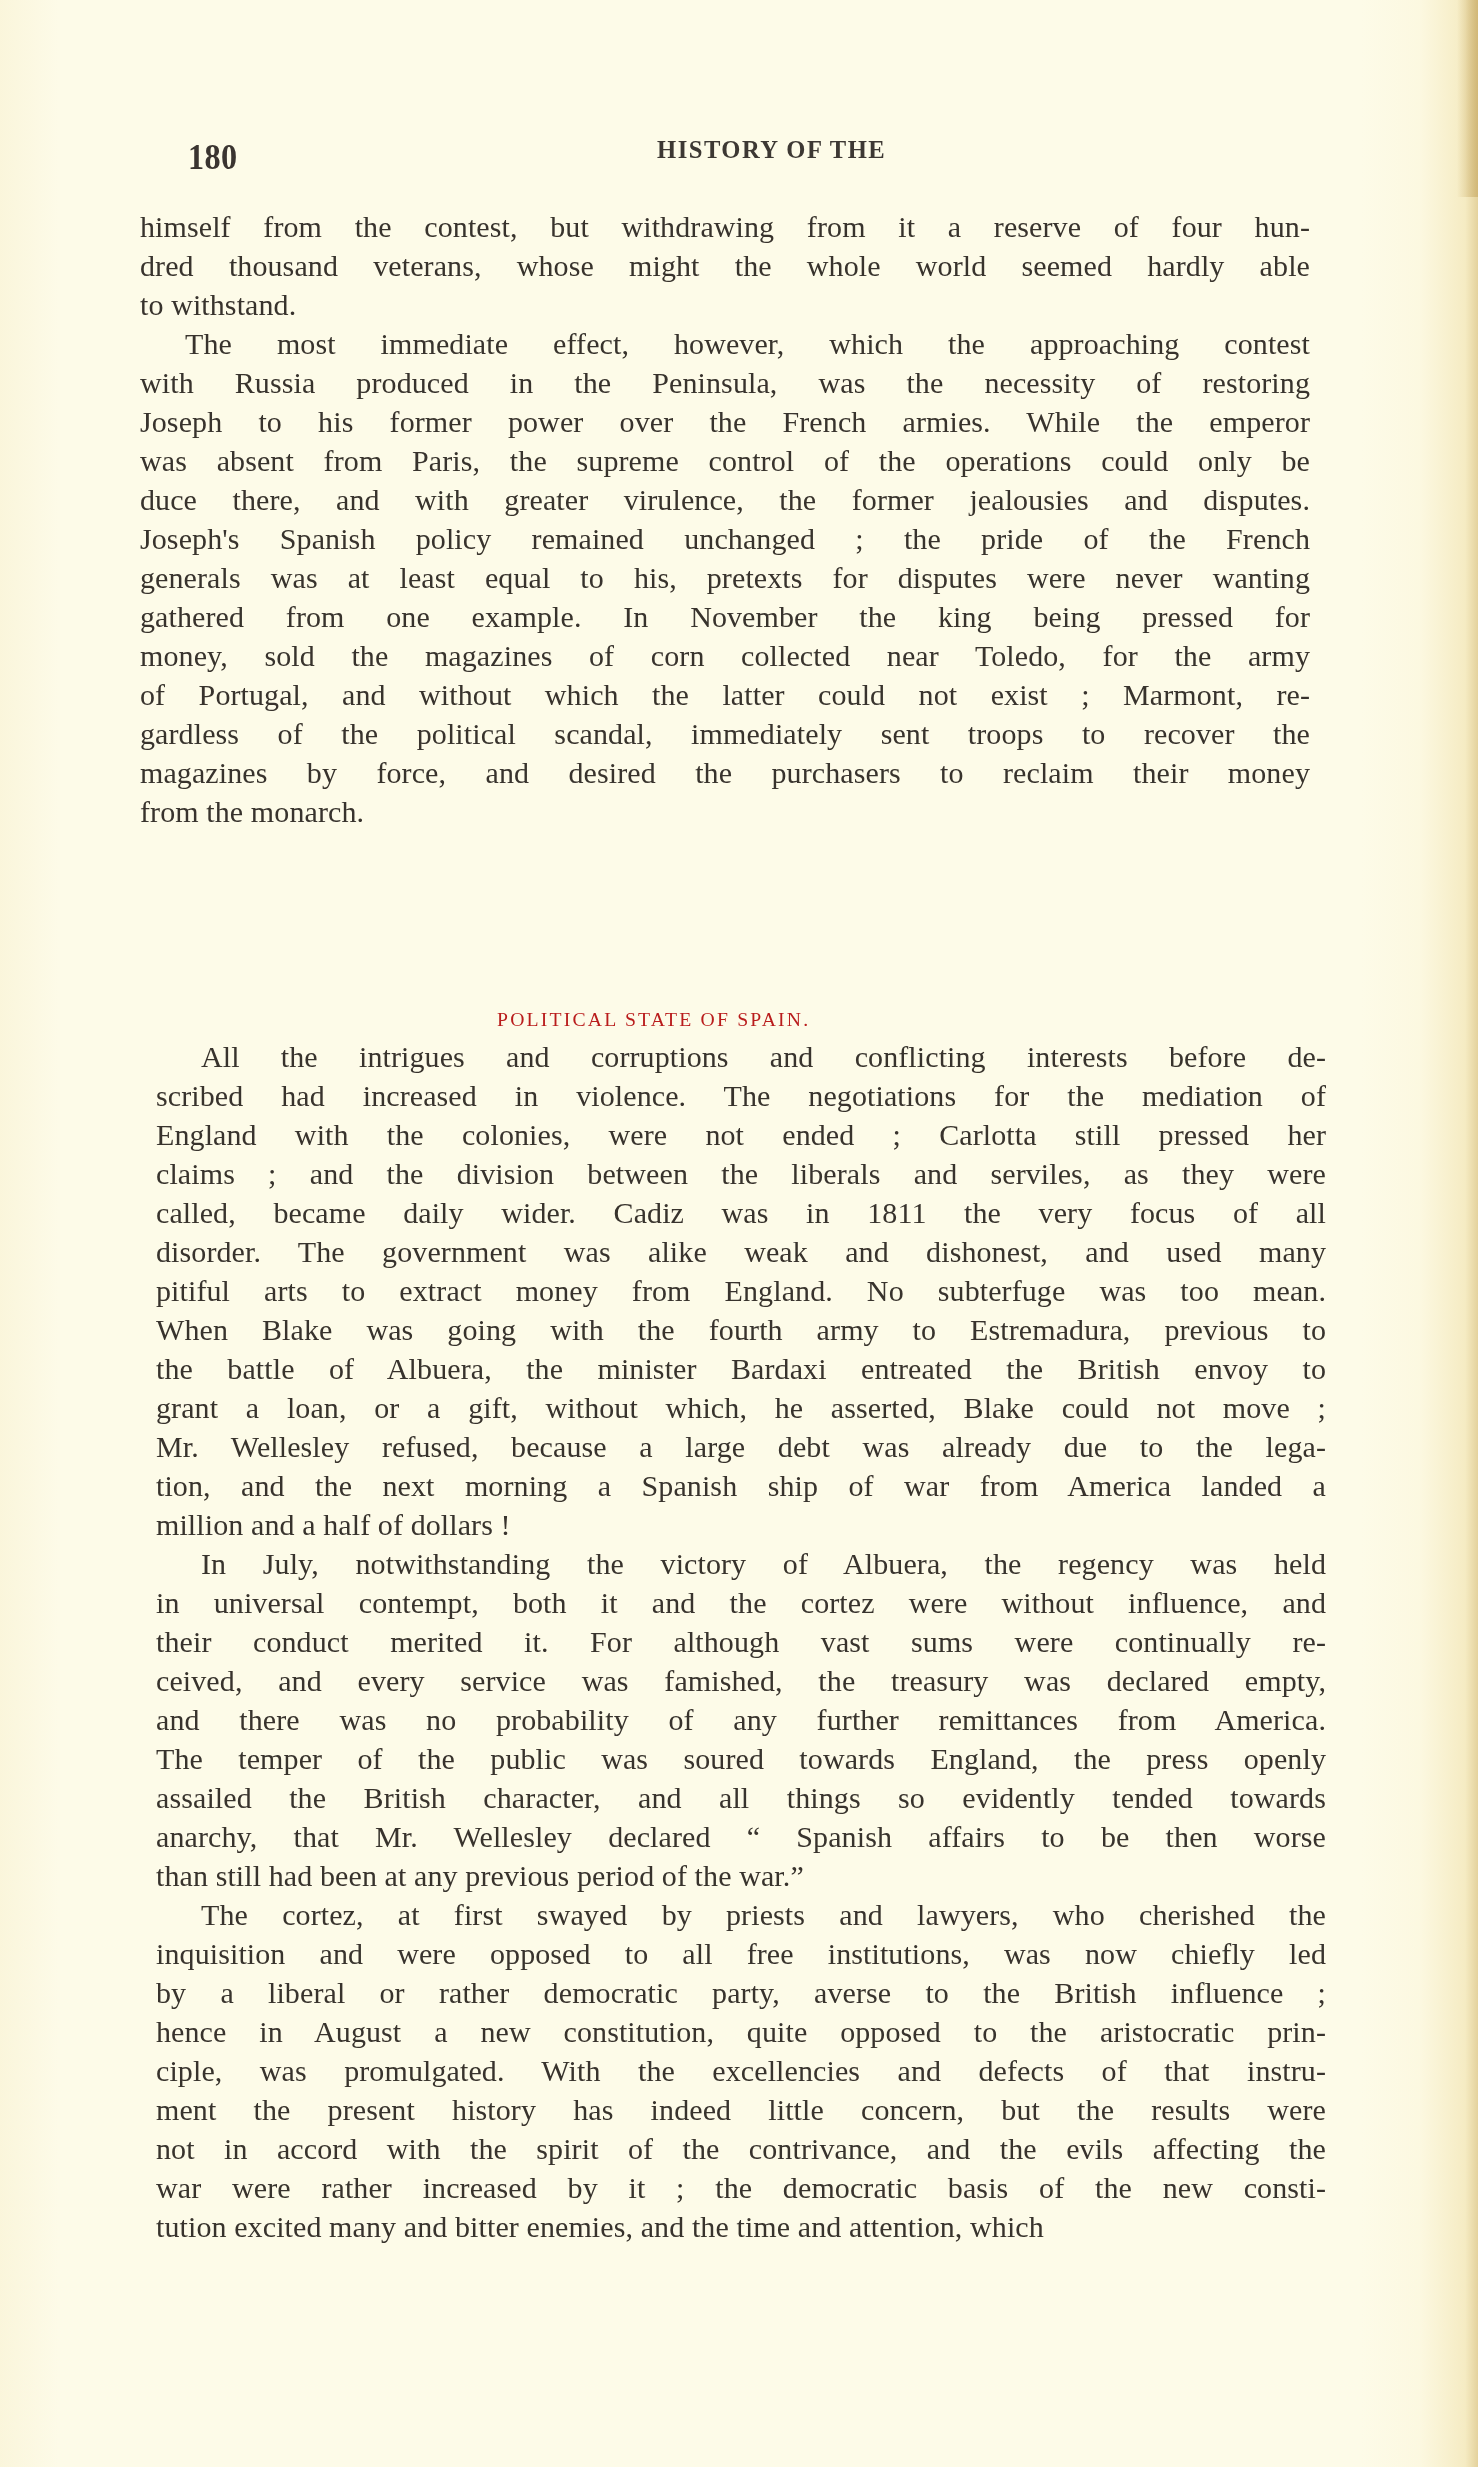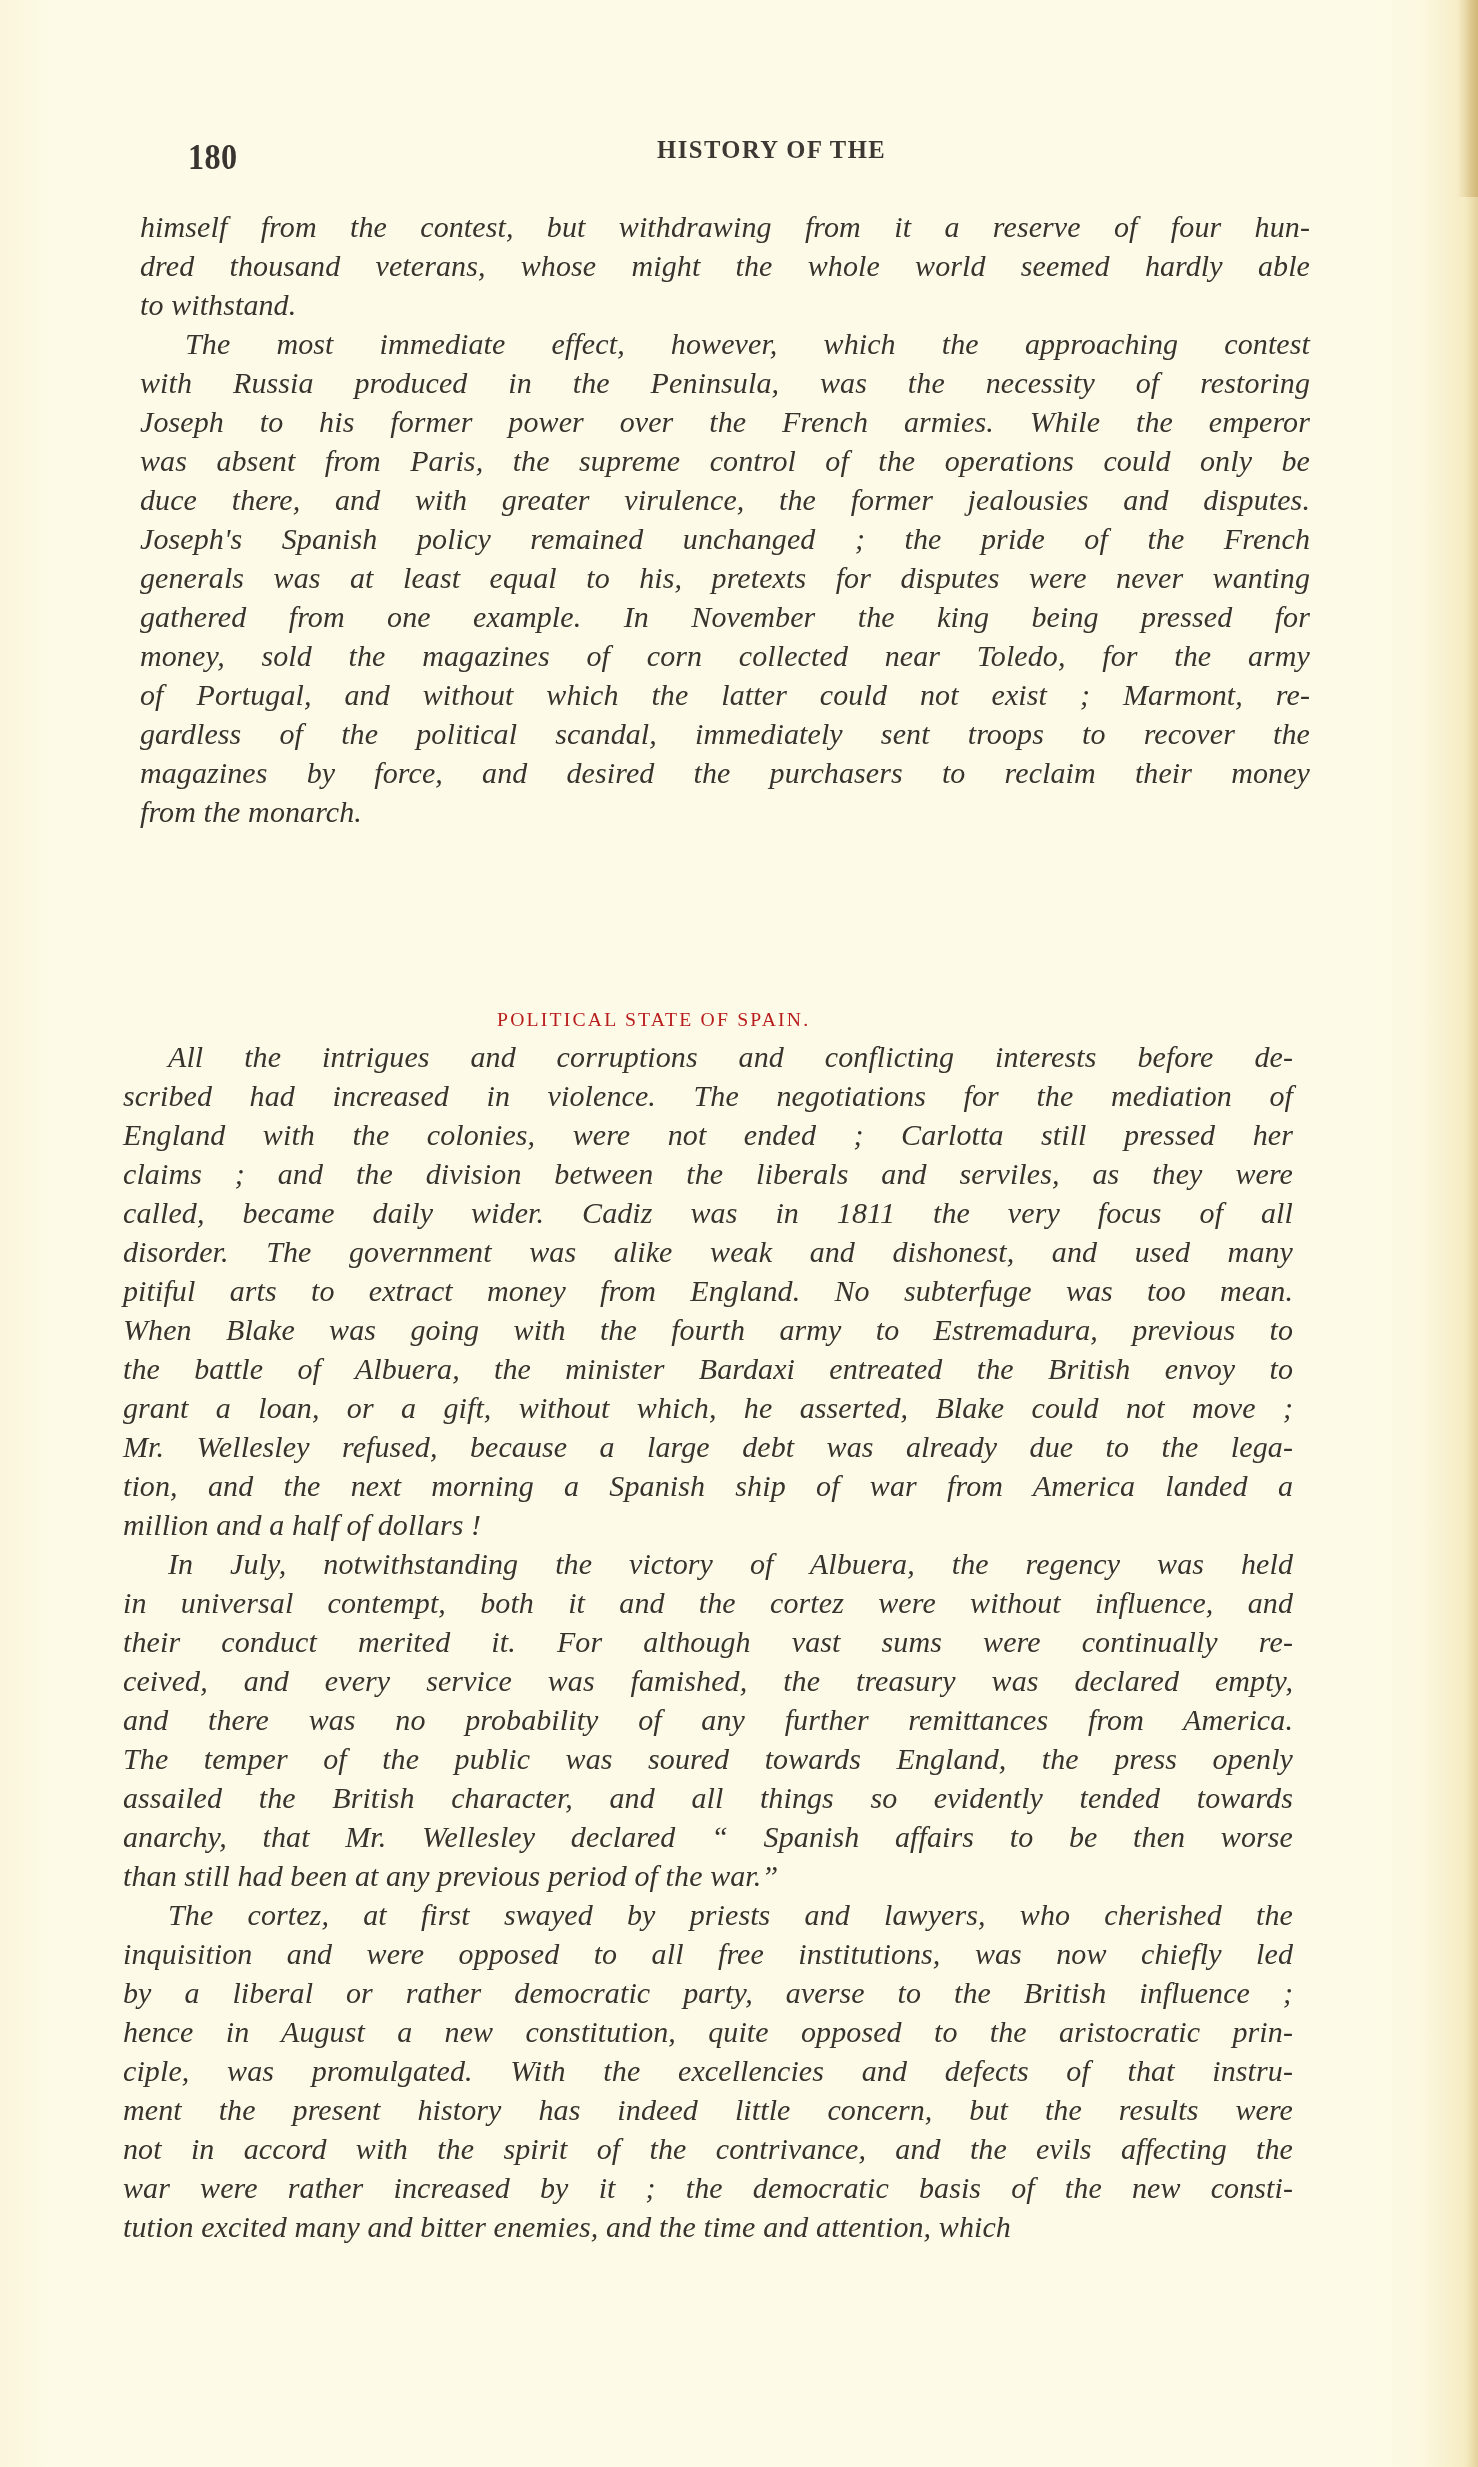--- a/index.html
+++ b/index.html
@@ -66,25 +66,24 @@
       font-size: 30px;
       line-height: 39px;
       text-align: justify;
       color: #38332d;
       letter-spacing: 0.1px;
     }
     .para {
       margin: 0;
       text-indent: 0;
       hyphens: none;
-      font-style: italic;
     }
     .block-2 {
       position: absolute;
-      left: 123px;
+      left: 156px;
       top: 1037px;
       width: 1170px;
       font-size: 30px;
       line-height: 39px;
       text-align: justify;
       color: #38332d;
       letter-spacing: 0.1px;
     }
     .section-title-abs {
       position: absolute;

